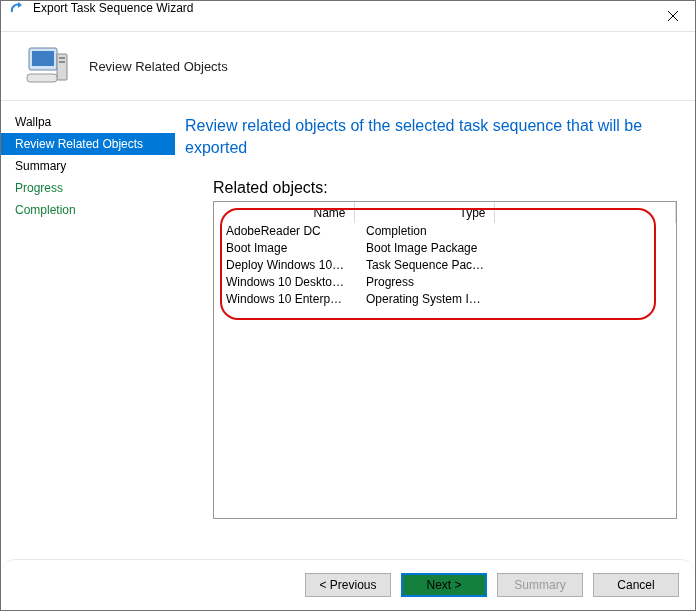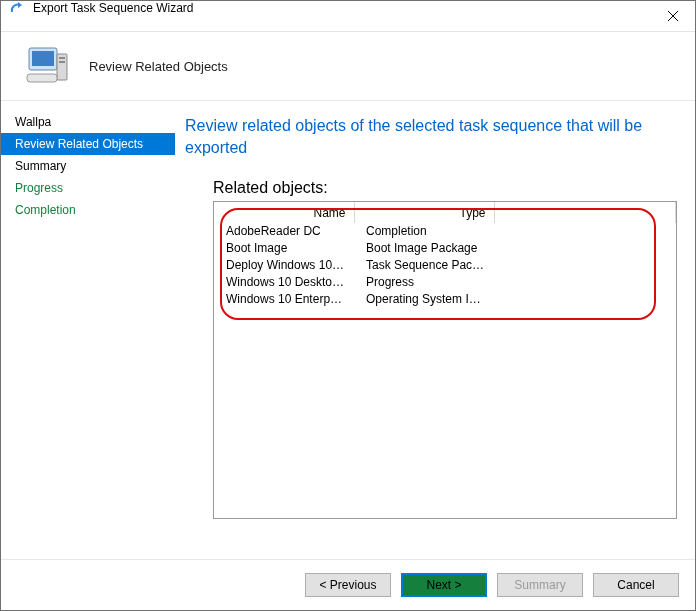--- a/index.html
+++ b/index.html
@@ -140,20 +140,21 @@
   }
 
   .footer {
     height: 50px;
     display: flex;
     align-items: center;
     justify-content: flex-end;
     gap: 10px;
     padding-right: 16px;
     border-top: 1px solid #e8e8e8;
+    border-radius: 15px;
   }
   button.wiz {
     min-width: 86px;
     height: 24px;
     background: #e1e1e1;
     border: 1px solid #adadad;
     font-family: inherit;
     font-size: 12px;
     cursor: pointer;
     padding: 0 10px;

